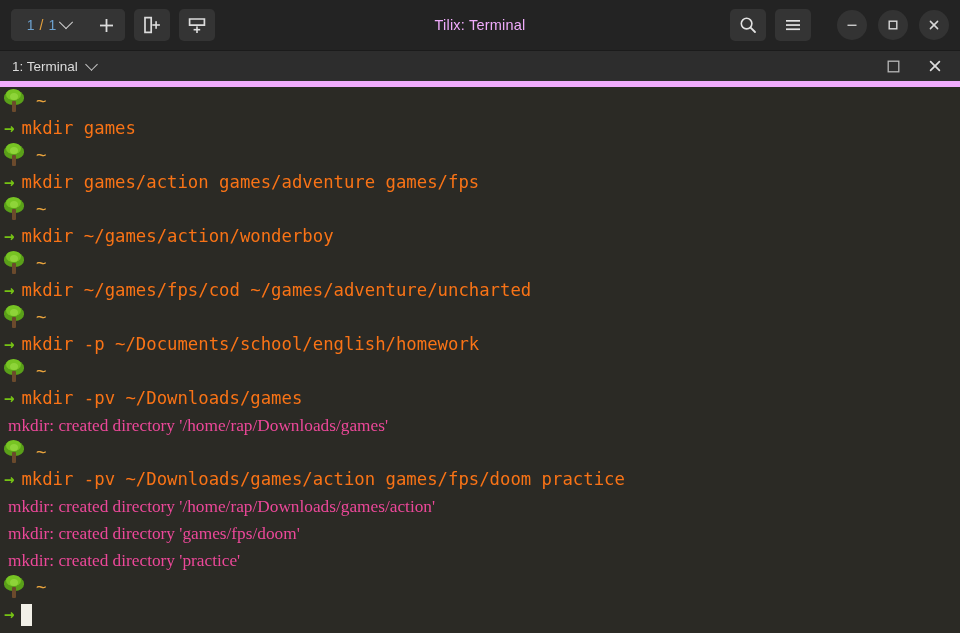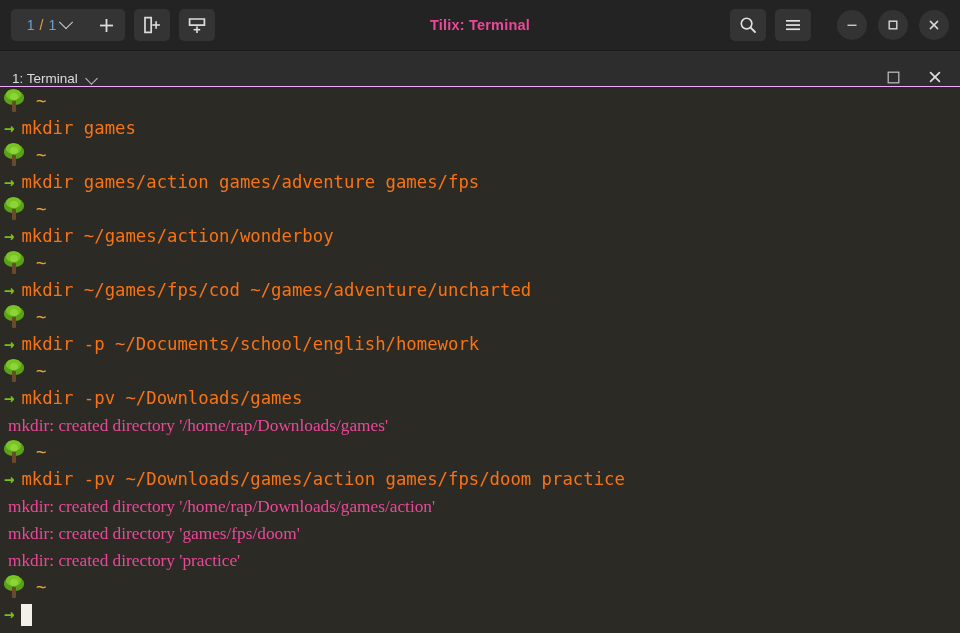--- a/index.html
+++ b/index.html
@@ -50,23 +50,23 @@
     z-index: 2;
   }
 
   .title {
     position: absolute;
     left: 0; right: 0;
     top: 0;
     height: 42px;
     line-height: 51px;
     text-align: center;
-    color: #ec4899;
+    color: #f0abfc;
     font-size: 14.5px;
-    font-weight: bold;
+    font-weight: normal;
     letter-spacing: 0.2px;
     pointer-events: none;
     z-index: 1;
   }
 
   .linked {
     display: flex;
     background: #343434;
     border-radius: 5px;
     overflow: hidden;
@@ -120,24 +120,24 @@
     cursor: pointer;
   }
   .wbtn-group { display: flex; gap: 11px; margin-left: 17px; }
 
   
   .tabbar {
     height: 36px;
     min-height: 36px;
     background: #2d2d2d;
     display: flex;
-    align-items: flex-end;
+    align-items: center;
     padding: 0 10px 0 12px;
     box-sizing: border-box;
-    border-bottom: 1px solid #f0abfc;
+    border-bottom: 6px solid #f0abfc;
   }
   .tab-label {
     color: #dcdcdc;
     font-size: 13.5px;
     font-family: "Liberation Sans", sans-serif;
   }
   .tab-chev {
     width: 8px; height: 8px;
     border-right: 1.5px solid #c8c8c8;
     border-bottom: 1.5px solid #c8c8c8;

